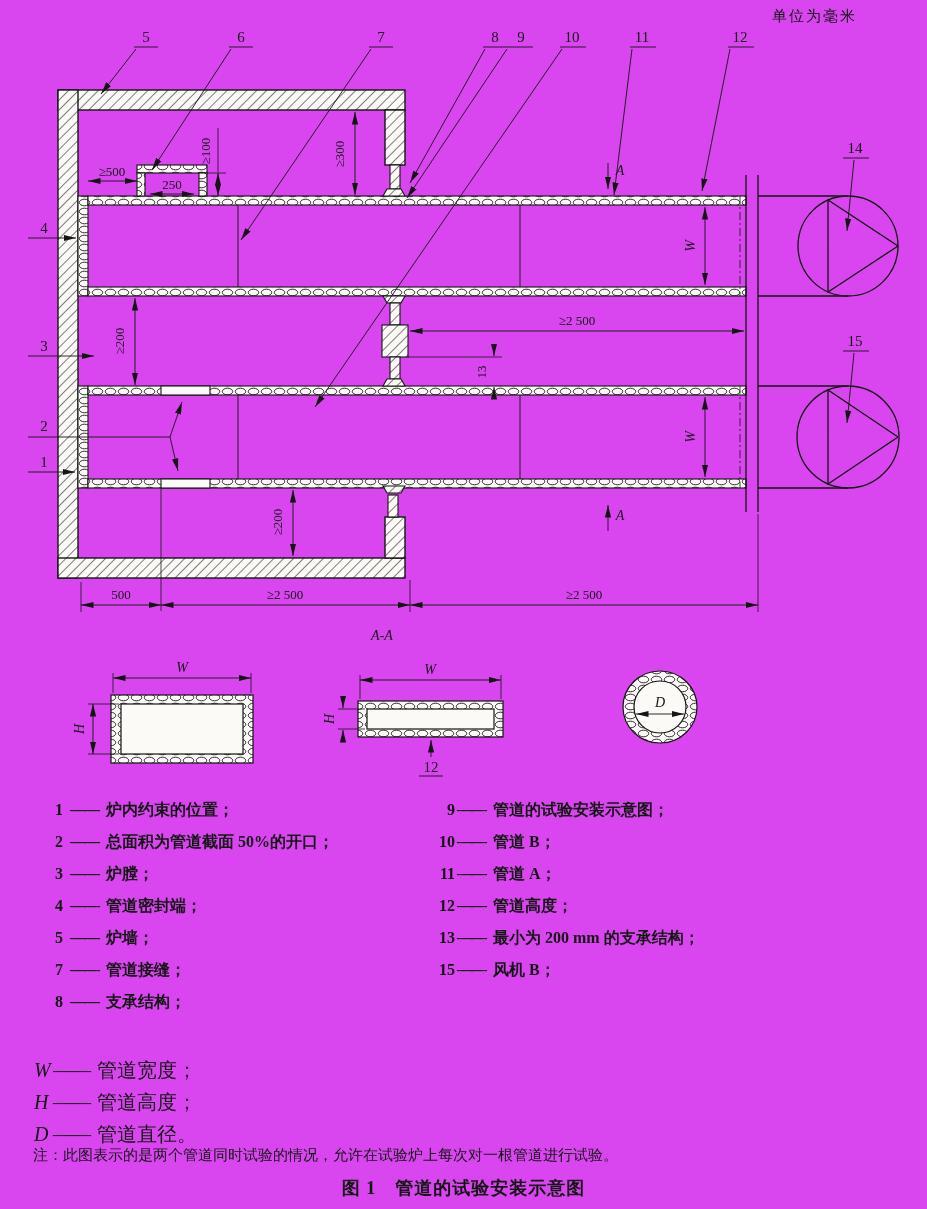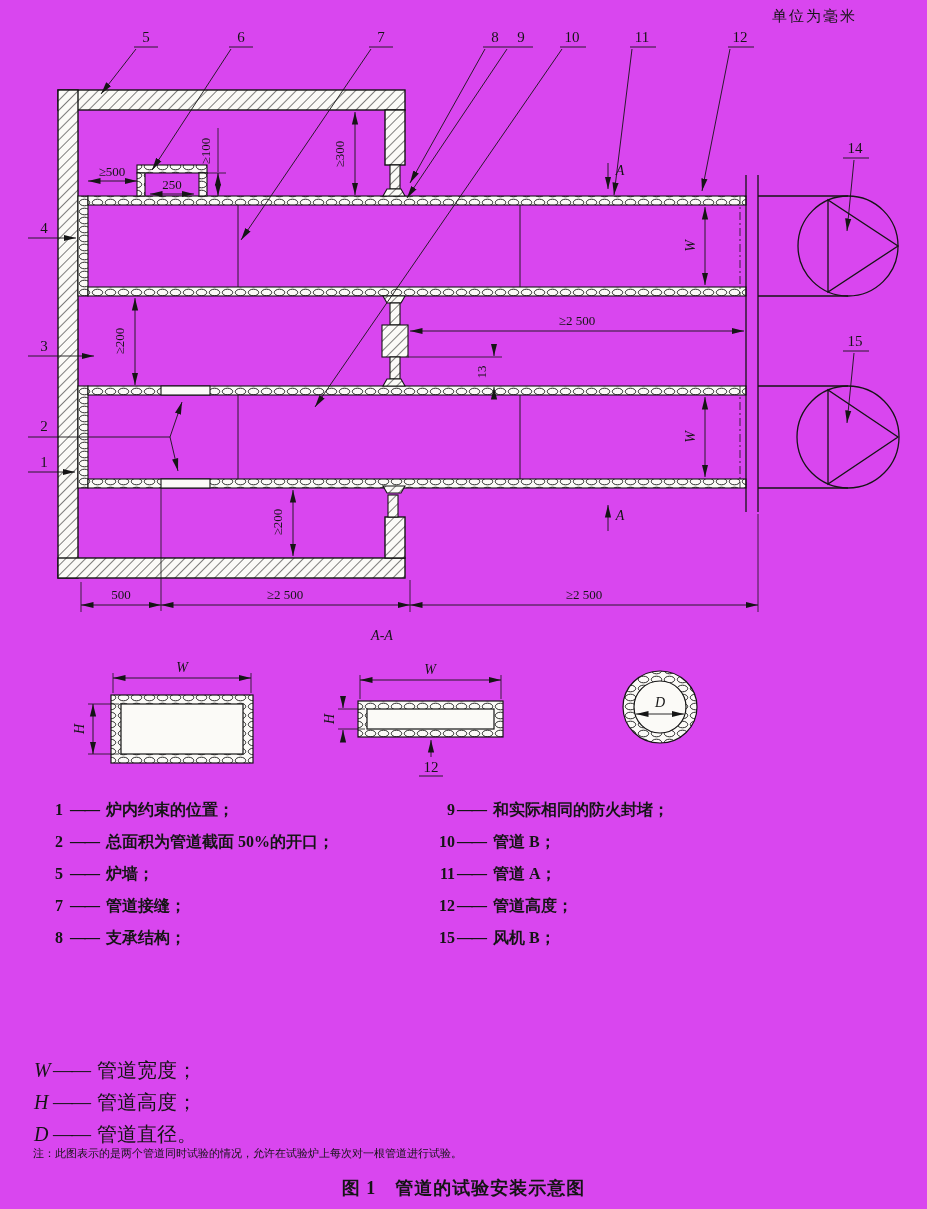--- a/index.html
+++ b/index.html
@@ -15,21 +15,21 @@
   .lcol{position:absolute;top:0;white-space:nowrap;font-weight:bold;}
   .lcol.colL{left:55px;}
   .lcol.colR{left:433px;}
   .lrow{height:32px;line-height:32px;}
   .ln{display:inline-block;min-width:13px;}
   .colR .ln{min-width:22px;text-align:right;}
   .ld{letter-spacing:-2px;margin:0 8px 0 2px;}
   .syms{position:absolute;left:34px;top:1054px;font-size:20px;}
   .srow{height:32px;line-height:32px;white-space:nowrap;}
   .ss{display:inline-block;min-width:17px;font-style:italic;}
-  .note{position:absolute;left:33px;top:1146px;font-size:11px;white-space:nowrap;}
+  .note{position:absolute;left:33px;top:1146px;font-size:15px;white-space:nowrap;}
   .caption{position:absolute;left:0;top:1176px;width:927px;text-align:center;
            font-size:18px;font-weight:bold;letter-spacing:1px;}
 </style>
 </head>
 <body>
 
 <div class="page">
 
   <div class="unit">单位为毫米</div>
 
@@ -275,29 +275,32 @@
       <text class="it" transform="rotate(-90 334 719)" x="334" y="719">H</text>
       <text class="num" x="431" y="772">12</text>
       <text class="it" x="660" y="707">D</text>
     </g>
   </svg>
 
   <div class="legend">
     <div class="lcol colL">
       <div class="lrow"><span class="ln">1</span><span class="ld">——</span><span class="lt">炉内约束的位置；</span></div>
       <div class="lrow"><span class="ln">2</span><span class="ld">——</span><span class="lt">总面积为管道截面 50%的开口；</span></div>
+      <div class="lrow"><span class="ln">3</span><span class="ld">——</span><span class="lt">炉膛；</span></div>
+      <div class="lrow"><span class="ln">4</span><span class="ld">——</span><span class="lt">管道密封端；</span></div>
       <div class="lrow"><span class="ln">5</span><span class="ld">——</span><span class="lt">炉墙；</span></div>
       <div class="lrow"><span class="ln">7</span><span class="ld">——</span><span class="lt">管道接缝；</span></div>
       <div class="lrow"><span class="ln">8</span><span class="ld">——</span><span class="lt">支承结构；</span></div>
     </div>
     <div class="lcol colR">
-      <div class="lrow"><span class="ln">9</span><span class="ld">——</span><span class="lt">和实际相同的防火封堵；</span></div>
+      <div class="lrow"><span class="ln">9</span><span class="ld">——</span><span class="lt">管道的试验安装示意图；</span></div>
       <div class="lrow"><span class="ln">10</span><span class="ld">——</span><span class="lt">管道 B；</span></div>
       <div class="lrow"><span class="ln">11</span><span class="ld">——</span><span class="lt">管道 A；</span></div>
       <div class="lrow"><span class="ln">12</span><span class="ld">——</span><span class="lt">管道高度；</span></div>
+      <div class="lrow"><span class="ln">13</span><span class="ld">——</span><span class="lt">最小为 200 mm 的支承结构；</span></div>
       <div class="lrow"><span class="ln">15</span><span class="ld">——</span><span class="lt">风机 B；</span></div>
     </div>
   </div>
 
   <div class="syms">
     <div class="srow"><span class="ss">W</span><span class="ld">——</span><span>管道宽度；</span></div>
     <div class="srow"><span class="ss">H</span><span class="ld">——</span><span>管道高度；</span></div>
     <div class="srow"><span class="ss">D</span><span class="ld">——</span><span>管道直径。</span></div>
   </div>
 

